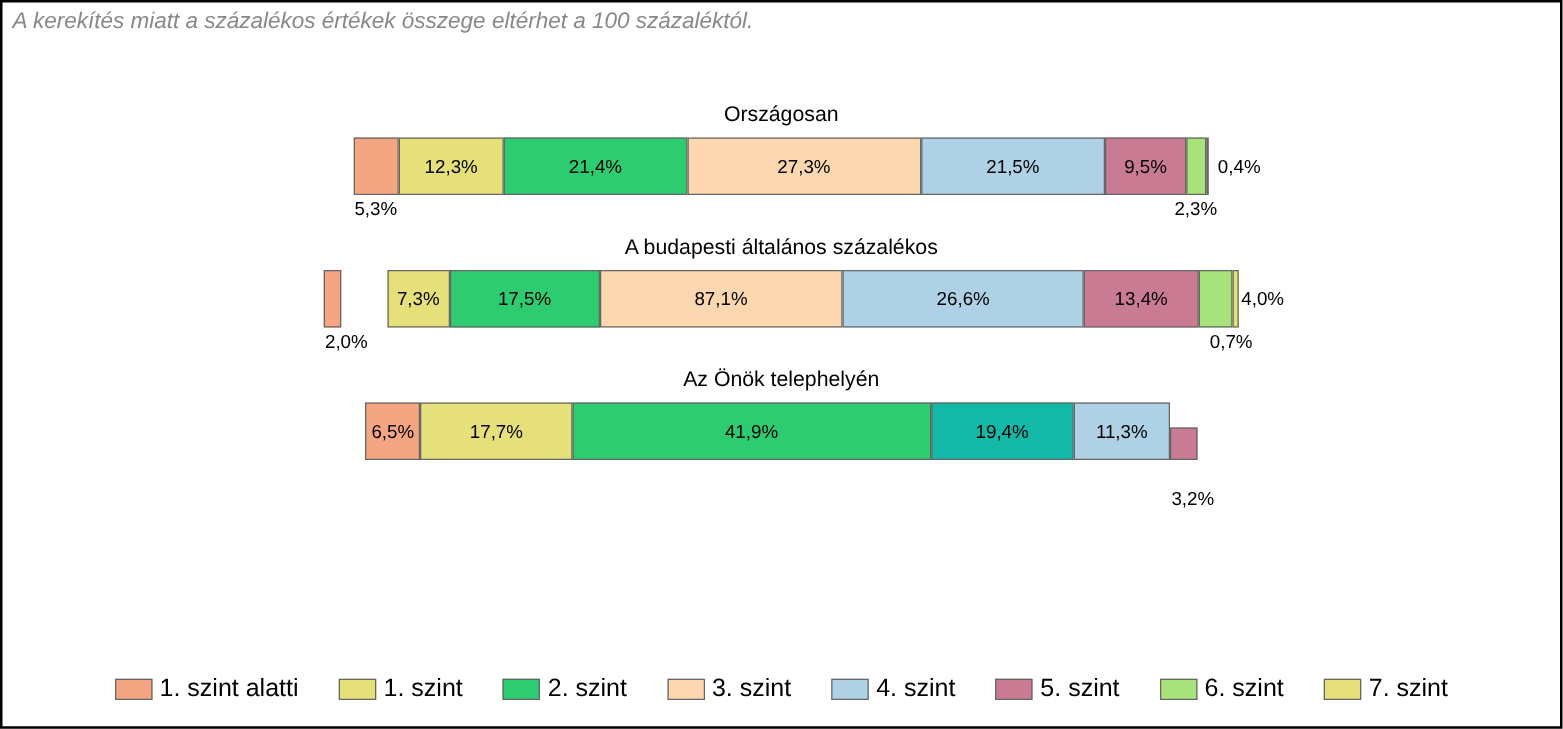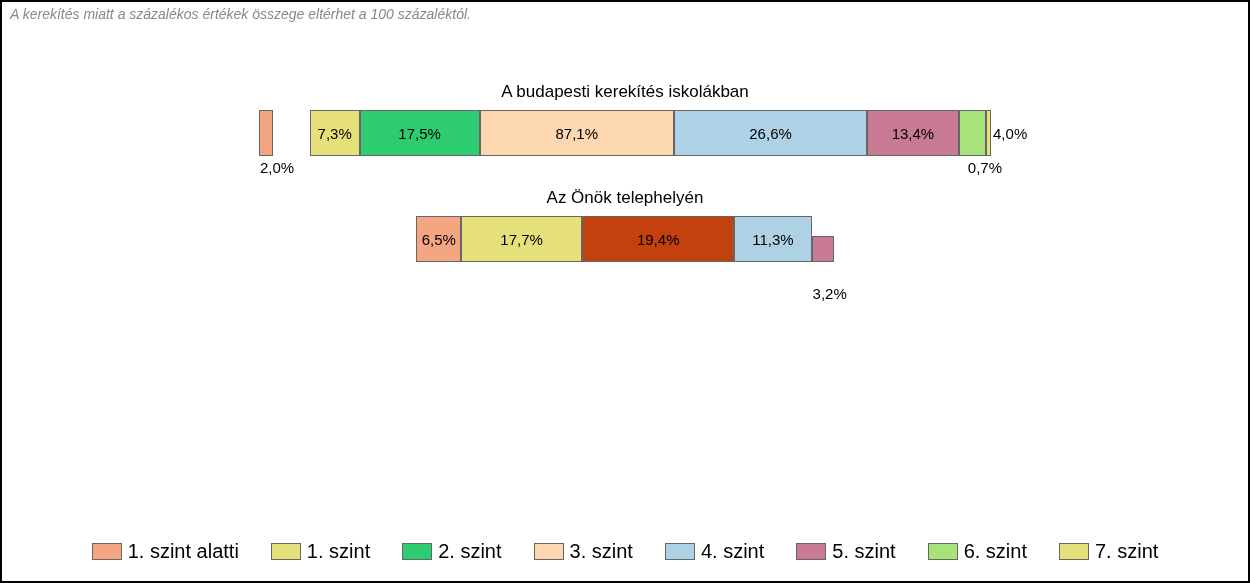--- a/index.html
+++ b/index.html
@@ -13,21 +13,21 @@
     height: 579px;
     border: 2px solid #000;
     position: relative;
     background: #fff;
   }
   .footnote {
     position: absolute;
     top: 4px;
     left: 8px;
     font-style: italic;
-    font-size: 14px;
+    font-size: 18px;
     color: #888;
   }
   .bars-area {
     position: absolute;
     top: 80px;
     left: 0;
     width: 100%;
   }
   .bar-group {
     margin-bottom: 30px;
@@ -89,21 +89,42 @@
   }
 </style>
 </head>
 <body>
 
 <div class="chart-container">
   <div class="footnote">A kerekítés miatt a százalékos értékek összege eltérhet a 100 százaléktól.</div>
 
   <div class="bars-area">
       <div class="bar-group">
-        <div class="bar-title">A budapesti kerekítés iskolákban</div>
+        <div class="bar-title">Országosan</div>
+        <div class="bar-row">
+          <div class="bar-wrap">
+            <div class="seg" style="width: 36.305px; background: rgb(244, 165, 130);">
+              <div class="seg-label-out" style="left: 0px; top: 48px;">5,3%</div>
+            </div>
+            <div class="seg" style="width: 84.255px; background: rgb(230, 224, 122);">12,3%</div>
+            <div class="seg" style="width: 146.59px; background: rgb(46, 204, 113);">21,4%</div>
+            <div class="seg" style="width: 187.005px; background: rgb(252, 215, 176);">27,3%</div>
+            <div class="seg" style="width: 147.275px; background: rgb(174, 209, 230);">21,5%</div>
+            <div class="seg" style="width: 65.075px; background: rgb(201, 123, 148);">9,5%</div>
+            <div class="seg" style="width: 15.755px; background: rgb(168, 226, 122);">
+              <div class="seg-label-out" style="right: -10px; top: 48px;">2,3%</div>
+            </div>
+            <div class="seg" style="width: 2.74px; background: rgb(230, 224, 122);">
+              <div class="seg-label-out" style="right: -42px; top: 14px;">0,4%</div>
+            </div>
+          </div>
+        </div>
+      </div>
+      <div class="bar-group">
+        <div class="bar-title">A budapesti általános százalékos</div>
         <div class="bar-row">
           <div class="bar-wrap">
             <div class="seg" style="width: 13.7px; background: rgb(244, 165, 130);">
               <div class="seg-label-out" style="left: 0px; top: 48px;">2,0%</div>
             </div>
             <div class="seg" style="width: 50.005px; background: rgb(230, 224, 122); margin-left: 37px;">7,3%</div>
             <div class="seg" style="width: 119.875px; background: rgb(46, 204, 113);">17,5%</div>
             <div class="seg" style="width: 194.54px; background: rgb(252, 215, 176);">87,1%</div>
             <div class="seg" style="width: 193px; background: rgb(174, 209, 230);">26,6%</div>
             <div class="seg" style="width: 91.79px; background: rgb(201, 123, 148);">13,4%</div>
@@ -115,21 +136,22 @@
             </div>
           </div>
         </div>
       </div>
       <div class="bar-group">
         <div class="bar-title">Az Önök telephelyén</div>
         <div class="bar-row">
           <div class="bar-wrap">
             <div class="seg" style="width: 44.525px; background: rgb(244, 165, 130);">6,5%</div>
             <div class="seg" style="width: 121.245px; background: rgb(230, 224, 122);">17,7%</div>
-            <div class="seg" style="width: 152px; background: #c2410c;">19,4%</div>
+            <div class="seg" style="width: 287.015px; background: rgb(46, 204, 113);">41,9%</div>
+            <div class="seg" style="width: 114px; background: #14b8a6;">19,4%</div>
             <div class="seg" style="width: 77.405px; background: rgb(174, 209, 230);">11,3%</div>
             <div class="seg" style="width: 21.92px; background: rgb(201, 123, 148); margin-top: 20px;">
               <div class="seg-label-out" style="left: 0px; top: 48px;">3,2%</div>
             </div>
           </div>
         </div>
       </div>
     </div>
 
   <div class="legend">

